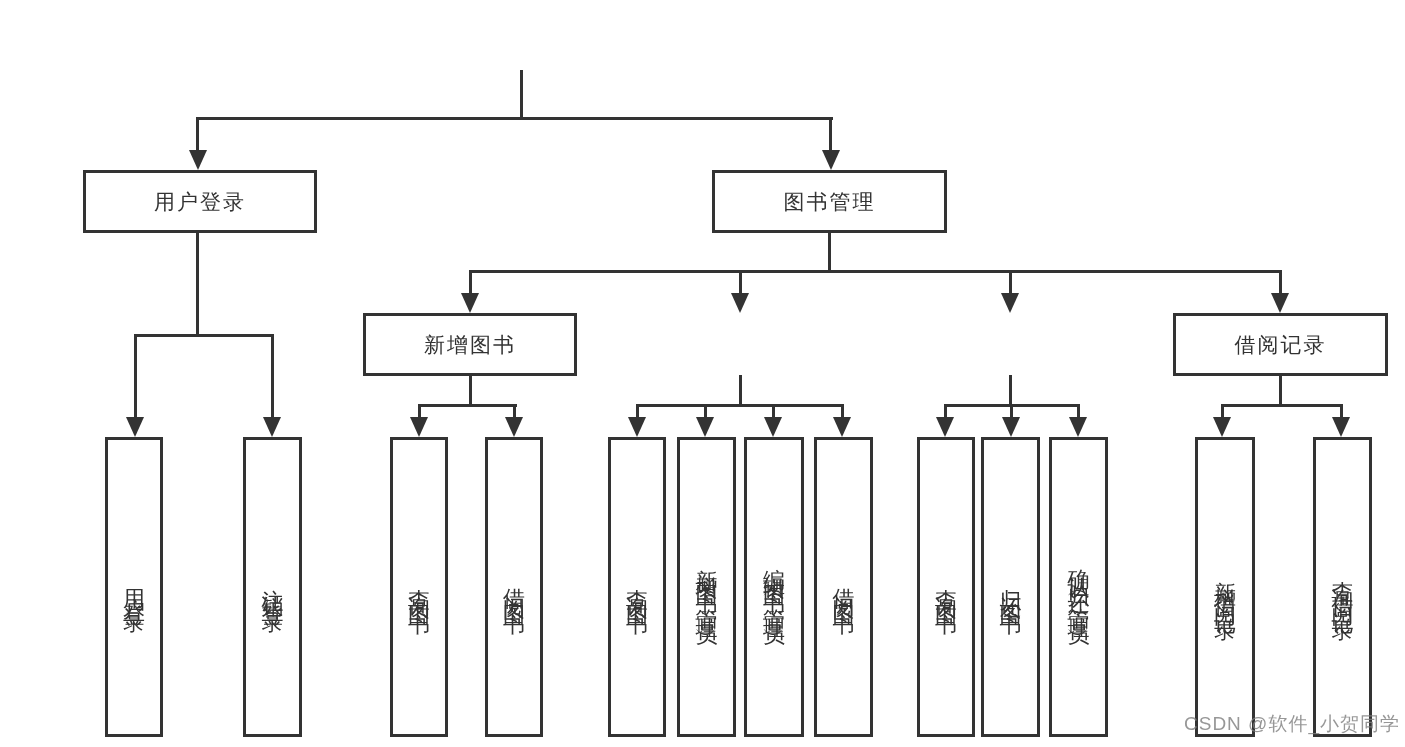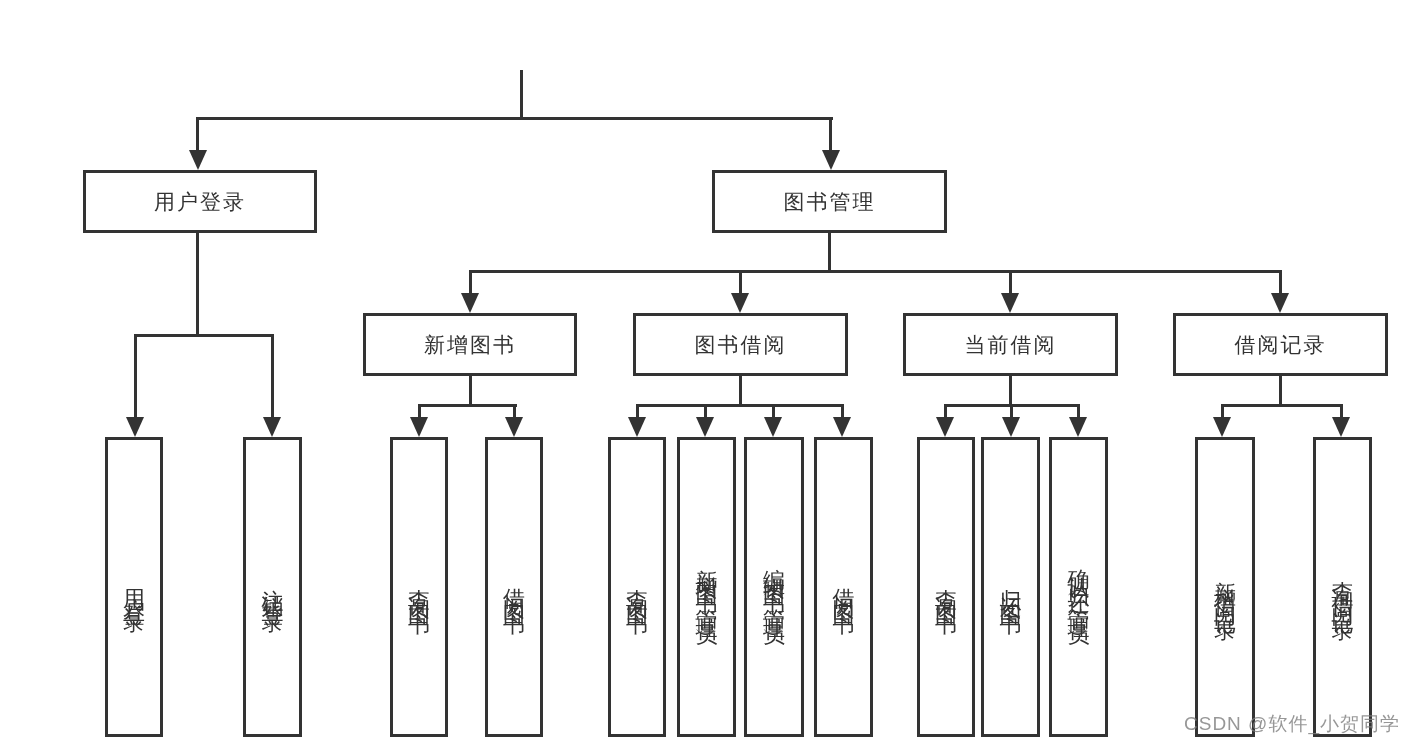--- a/index.html
+++ b/index.html
@@ -36,26 +36,20 @@
 
   <div class="box h" style="left:83px;top:170px;width:234px;height:63px;">
     <span>用户登录</span>
   </div>
   <div class="box h" style="left:712px;top:170px;width:235px;height:63px;">
     <span>图书管理</span>
   </div>
 
   <div class="box h" style="left:363px;top:313px;width:214px;height:63px;">
     <span>新增图书</span>
-  </div>
-  <div class="box h" style="left:633px;top:313px;width:215px;height:63px;">
-    <span>图书借阅</span>
-  </div>
-  <div class="box h" style="left:903px;top:313px;width:215px;height:63px;">
-    <span>当前借阅</span>
   </div>
   <div class="box h" style="left:1173px;top:313px;width:215px;height:63px;">
     <span>借阅记录</span>
   </div>
 
   <div class="box v" style="left:105px;top:437px;width:58px;height:300px;">
     <span>用户登录</span>
   </div>
   <div class="box v" style="left:243px;top:437px;width:59px;height:300px;">
     <span>注销登录</span>

